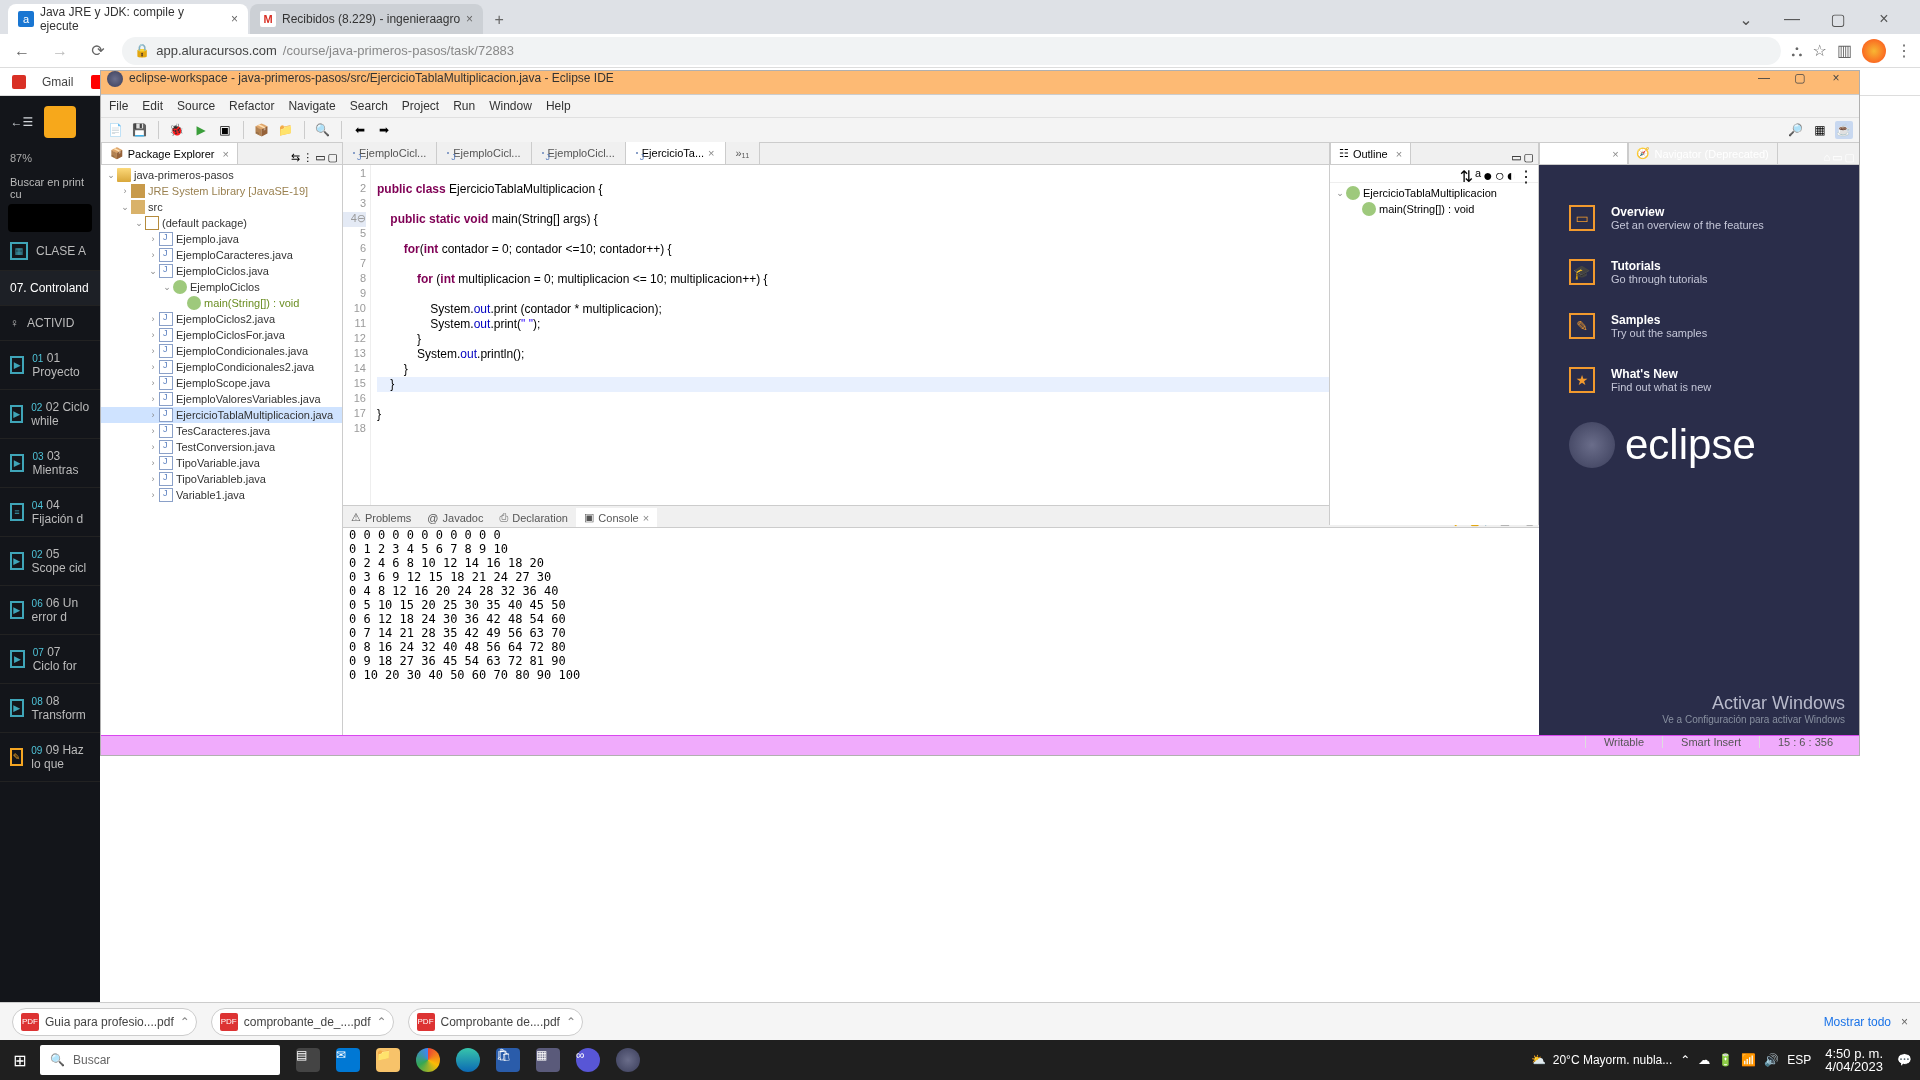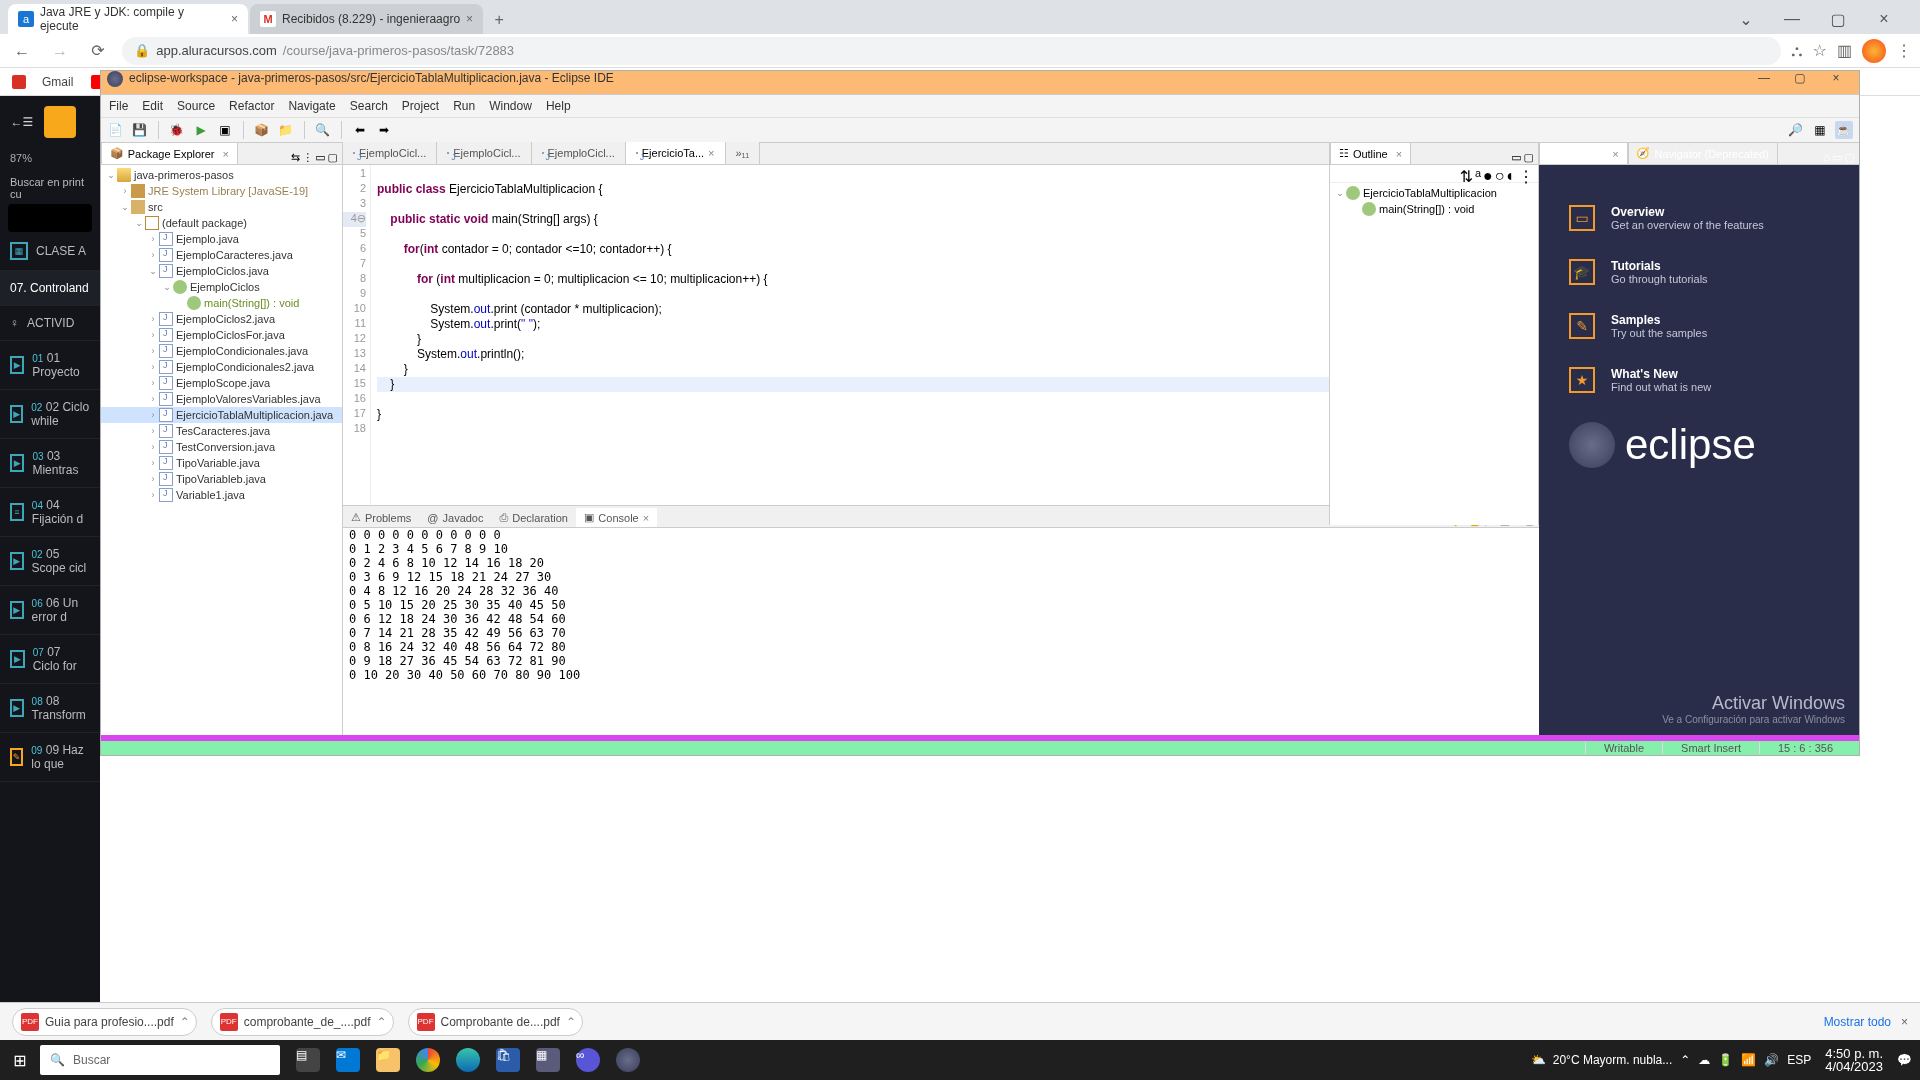--- a/index.html
+++ b/index.html
@@ -110,21 +110,21 @@
 
 
 .console-panel { grid-column:2/4; grid-row:2; background:#fff; border-top:1px solid #ccc; display:flex; flex-direction:column;}
 .console-tabs { height:22px; background:#f0f0f0; border-bottom:1px solid #ccc; display:flex; font-size:11px; align-items:flex-end;}
 .console-tab { padding:3px 8px; display:flex; align-items:center; gap:4px; color:#555;}
 .console-tab.active { background:#fff;}
 .console-term { font-size:11px; color:#888; padding:2px 6px;}
 .console-out { flex:1; font-family:Consolas,monospace; font-size:12px; padding:0 6px; line-height:14px; white-space:pre;}
 
 
-.eclipse-status { height:20px; background:#86efac; border-top:6px solid #d946ef; display:flex; align-items:center; font-size:11px; color:#555; padding:0 8px;}
+.eclipse-status { height:20px; background:#f0abfc; border-top:1px solid #d946ef; display:flex; align-items:flex-start; font-size:11px; color:#555; padding:0 8px;}
 .eclipse-status span { padding:0 18px; border-left:1px solid #ddd;}
 
 
 .downloads { position:absolute; left:0; right:0; bottom:40px; height:38px; background:#f5f5f5; border-top:1px solid #ccc; display:flex; align-items:center; padding:0 12px; gap:14px; font-size:12px;}
 .dl-item { height:28px; background:#fff; border:1px solid #ccc; border-radius:14px; display:flex; align-items:center; padding:0 22px 0 8px; gap:6px; color:#444; position:relative;}
 .dl-ico { width:18px; height:18px; background:#d33; border-radius:2px; color:#fff; font-size:8px; display:flex; align-items:center; justify-content:center;}
 .dl-item .chev { position:absolute; right:6px; color:#888;}
 .downloads .right { margin-left:auto; display:flex; align-items:center; gap:10px;}
 .show-all { color:#1a73e8;}
 

